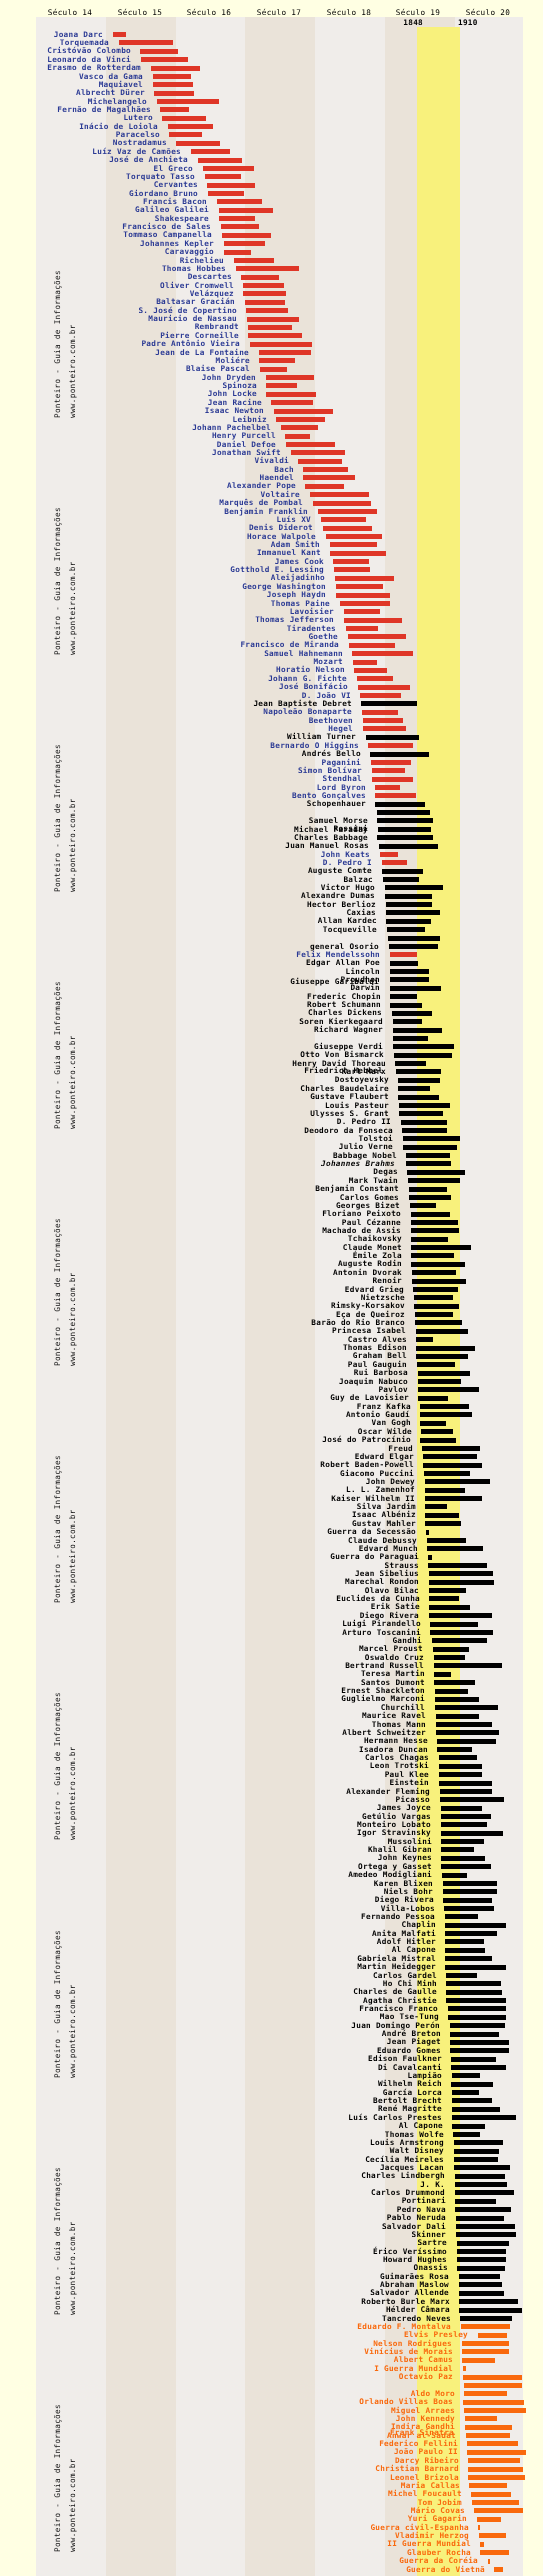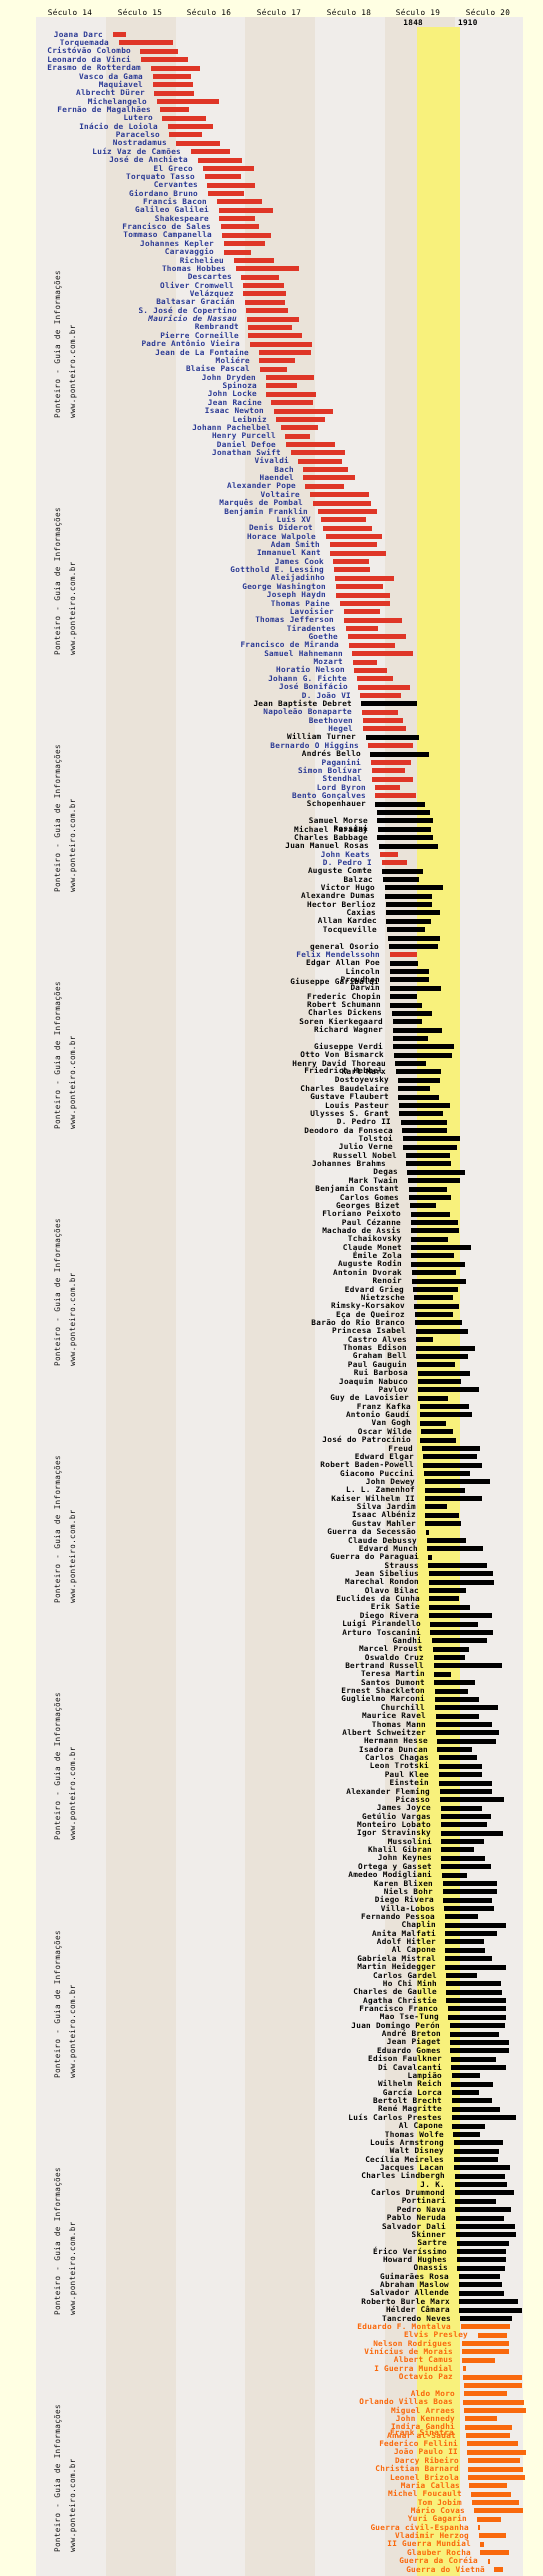--- a/index.html
+++ b/index.html
@@ -127,21 +127,21 @@
       <div class="rowlab" style="top: 273px; right: 312px; color: rgb(43, 58, 148);">Descartes</div>
       <div class="bar" style="left: 241px; top: 275px; width: 38px; background: rgb(223, 54, 39);"></div>
       <div class="rowlab" style="top: 282px; right: 310px; color: rgb(43, 58, 148);">Oliver Cromwell</div>
       <div class="bar" style="left: 243px; top: 283px; width: 41px; background: rgb(223, 54, 39);"></div>
       <div class="rowlab" style="top: 290px; right: 310px; color: rgb(43, 58, 148);">Velázquez</div>
       <div class="bar" style="left: 243px; top: 291px; width: 43px; background: rgb(223, 54, 39);"></div>
       <div class="rowlab" style="top: 298px; right: 309px; color: rgb(43, 58, 148);">Baltasar Gracián</div>
       <div class="bar" style="left: 245px; top: 300px; width: 40px; background: rgb(223, 54, 39);"></div>
       <div class="rowlab" style="top: 307px; right: 307px; color: rgb(43, 58, 148);">S. José de Copertino</div>
       <div class="bar" style="left: 246px; top: 308px; width: 42px; background: rgb(223, 54, 39);"></div>
-      <div class="rowlab" style="top: 315px; right: 307px; color: rgb(43, 58, 148); font-style: italic;">Mauricio de Nassau</div>
+      <div class="rowlab" style="top: 315px; right: 307px; color: rgb(43, 58, 148);">Mauricio de Nassau</div>
       <div class="bar" style="left: 247px; top: 317px; width: 52px; background: rgb(223, 54, 39);"></div>
       <div class="rowlab" style="top: 323px; right: 305px; color: rgb(43, 58, 148);">Rembrandt</div>
       <div class="bar" style="left: 248px; top: 325px; width: 44px; background: rgb(223, 54, 39);"></div>
       <div class="rowlab" style="top: 332px; right: 305px; color: rgb(43, 58, 148);">Pierre Corneille</div>
       <div class="bar" style="left: 248px; top: 333px; width: 54px; background: rgb(223, 54, 39);"></div>
       <div class="rowlab" style="top: 340px; right: 304px; color: rgb(43, 58, 148);">Padre Antônio Vieira</div>
       <div class="bar" style="left: 250px; top: 342px; width: 62px; background: rgb(223, 54, 39);"></div>
       <div class="rowlab" style="top: 349px; right: 295px; color: rgb(43, 58, 148);">Jean de La Fontaine</div>
       <div class="bar" style="left: 259px; top: 350px; width: 52px; background: rgb(223, 54, 39);"></div>
       <div class="rowlab" style="top: 357px; right: 294px; color: rgb(43, 58, 148);">Moliére</div>
@@ -327,23 +327,23 @@
       <div class="rowlab" style="top: 1110px; right: 155px; color: rgb(0, 0, 0);">Ulysses S. Grant</div>
       <div class="bar" style="left: 399px; top: 1111px; width: 44px; background: rgb(0, 0, 0);"></div>
       <div class="rowlab" style="top: 1118px; right: 153px; color: rgb(0, 0, 0);">D. Pedro II</div>
       <div class="bar" style="left: 401px; top: 1120px; width: 46px; background: rgb(0, 0, 0);"></div>
       <div class="rowlab" style="top: 1127px; right: 151px; color: rgb(0, 0, 0);">Deodoro da Fonseca</div>
       <div class="bar" style="left: 402px; top: 1128px; width: 45px; background: rgb(0, 0, 0);"></div>
       <div class="rowlab" style="top: 1135px; right: 151px; color: rgb(0, 0, 0);">Tolstoi</div>
       <div class="bar" style="left: 403px; top: 1136px; width: 57px; background: rgb(0, 0, 0);"></div>
       <div class="rowlab" style="top: 1143px; right: 151px; color: rgb(0, 0, 0);">Julio Verne</div>
       <div class="bar" style="left: 403px; top: 1145px; width: 54px; background: rgb(0, 0, 0);"></div>
-      <div class="rowlab" style="top: 1152px; right: 147px; color: rgb(0, 0, 0);">Russell Nobel</div>
+      <div class="rowlab" style="top: 1152px; right: 147px; color: rgb(0, 0, 0);">Babbage Nobel</div>
       <div class="bar" style="left: 406px; top: 1153px; width: 44px; background: rgb(0, 0, 0);"></div>
-      <div class="rowlab" style="top: 1160px; right: 158px; color: rgb(0, 0, 0);">Johannes Brahms</div>
+      <div class="rowlab" style="top: 1160px; right: 149px; color: rgb(0, 0, 0); font-style: italic;">Johannes Brahms</div>
       <div class="bar" style="left: 406px; top: 1161px; width: 45px; background: rgb(0, 0, 0);"></div>
       <div class="rowlab" style="top: 1168px; right: 146px; color: rgb(0, 0, 0);">Degas</div>
       <div class="bar" style="left: 407px; top: 1170px; width: 58px; background: rgb(0, 0, 0);"></div>
       <div class="rowlab" style="top: 1177px; right: 146px; color: rgb(0, 0, 0);">Mark Twain</div>
       <div class="bar" style="left: 408px; top: 1178px; width: 52px; background: rgb(0, 0, 0);"></div>
       <div class="rowlab" style="top: 1185px; right: 145px; color: rgb(0, 0, 0);">Benjamin Constant</div>
       <div class="bar" style="left: 409px; top: 1187px; width: 38px; background: rgb(0, 0, 0);"></div>
       <div class="rowlab" style="top: 1194px; right: 145px; color: rgb(0, 0, 0);">Carlos Gomes</div>
       <div class="bar" style="left: 409px; top: 1195px; width: 42px; background: rgb(0, 0, 0);"></div>
       <div class="rowlab" style="top: 1202px; right: 144px; color: rgb(0, 0, 0);">Georges Bizet</div>

